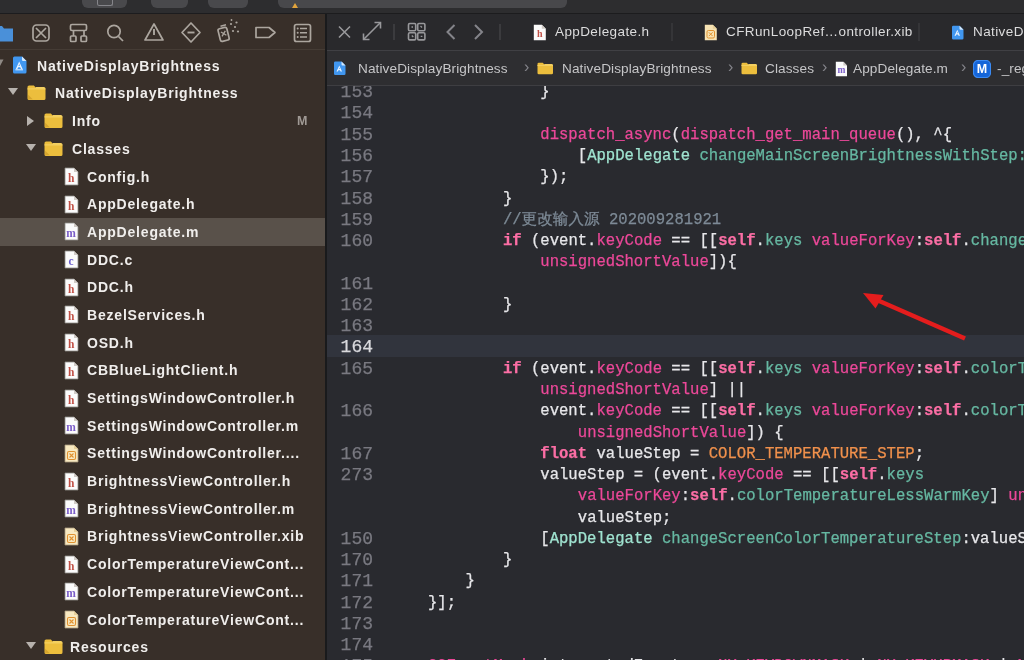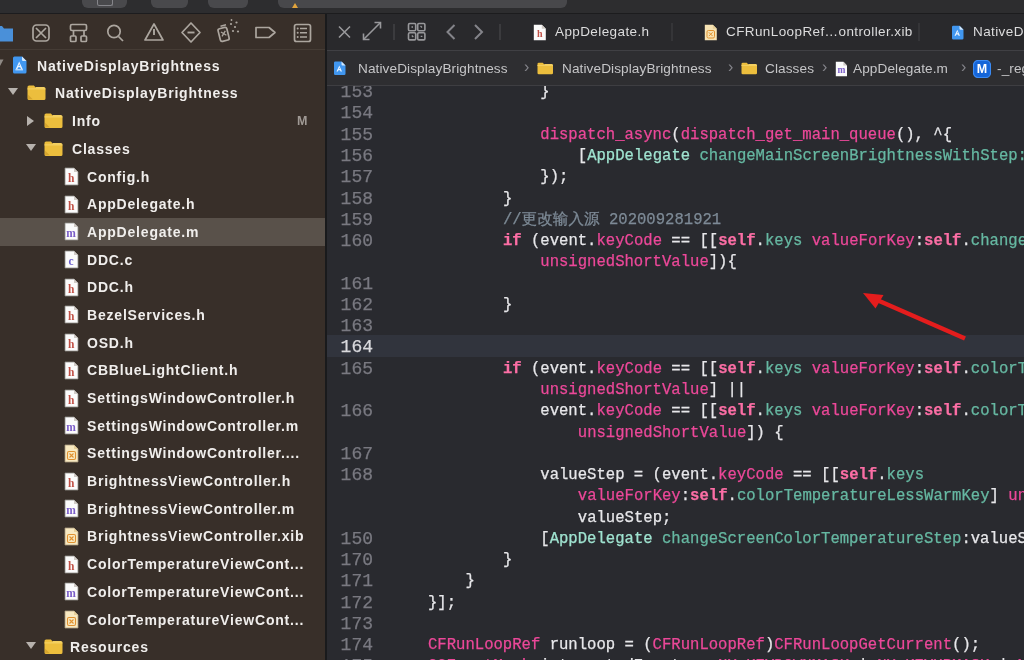--- a/index.html
+++ b/index.html
@@ -308,30 +308,30 @@
         <div class="crow" style="top:145.09px"><span class="num" style="left:0">160</span><span class="codetext" style="left:175.9px"><span class="pk">if</span><span class="wh"> (event.</span><span class="pu">keyCode</span><span class="wh"> == [[</span><span class="pk">self</span><span class="wh">.</span><span class="te">keys</span> <span class="pu">valueForKey</span><span class="wh">:</span><span class="pk">self</span><span class="wh">.</span><span class="te">changeInputSourceKey</span></span></div>
         <div class="crow" style="top:166.36px"><span class="codetext" style="left:213.3px"><span class="pu">unsignedShortValue</span><span class="wh">]){</span></span></div>
         <div class="crow" style="top:187.63px"><span class="num" style="left:0">161</span></div>
         <div class="crow" style="top:208.90px"><span class="num" style="left:0">162</span><span class="codetext" style="left:175.9px"><span class="wh">}</span></span></div>
         <div class="crow" style="top:230.17px"><span class="num" style="left:0">163</span></div>
         <div class="crow" style="top:251.44px"><span class="num" style="left: 0px; color: rgb(217, 217, 221);">164</span></div>
         <div class="crow" style="top:272.71px"><span class="num" style="left:0">165</span><span class="codetext" style="left:175.9px"><span class="pk">if</span><span class="wh"> (event.</span><span class="pu">keyCode</span><span class="wh"> == [[</span><span class="pk">self</span><span class="wh">.</span><span class="te">keys</span> <span class="pu">valueForKey</span><span class="wh">:</span><span class="pk">self</span><span class="wh">.</span><span class="te">colorTemperatureMoreWarmKey</span></span></div>
         <div class="crow" style="top:293.98px"><span class="codetext" style="left:213.3px"><span class="pu">unsignedShortValue</span><span class="wh">] ||</span></span></div>
         <div class="crow" style="top:315.25px"><span class="num" style="left:0">166</span><span class="codetext" style="left:213.3px"><span class="wh">event.</span><span class="pu">keyCode</span><span class="wh"> == [[</span><span class="pk">self</span><span class="wh">.</span><span class="te">keys</span> <span class="pu">valueForKey</span><span class="wh">:</span><span class="pk">self</span><span class="wh">.</span><span class="te">colorTemperatureLessWarmKey</span></span></div>
         <div class="crow" style="top:336.52px"><span class="codetext" style="left:250.8px"><span class="pu">unsignedShortValue</span><span class="wh">]) {</span></span></div>
-        <div class="crow" style="top:357.79px"><span class="num" style="left:0">167</span></div>
-        <div class="crow" style="top:379.06px"><span class="num" style="left:0">168</span><span class="codetext" style="left:213.3px"><span class="wh">valueStep = (event.</span><span class="pu">keyCode</span><span class="wh"> == [[</span><span class="pk">self</span><span class="wh">.</span><span class="te">keys</span></span></div>
+        <div class="crow" style="top:357.79px"><span class="num" style="left:0">167</span><span class="codetext" style="left:213.3px"><span class="pk">float</span><span class="wh"> valueStep = </span><span class="or">COLOR_TEMPERATURE_STEP</span><span class="wh">;</span></span></div>
+        <div class="crow" style="top:379.06px"><span class="num" style="left:0">273</span><span class="codetext" style="left:213.3px"><span class="wh">valueStep = (event.</span><span class="pu">keyCode</span><span class="wh"> == [[</span><span class="pk">self</span><span class="wh">.</span><span class="te">keys</span></span></div>
         <div class="crow" style="top:400.33px"><span class="codetext" style="left:250.8px"><span class="pu">valueForKey</span><span class="wh">:</span><span class="pk">self</span><span class="wh">.</span><span class="te">colorTemperatureLessWarmKey</span><span class="wh">] </span><span class="pu">unsignedShortValue</span></span></div>
         <div class="crow" style="top:421.60px"><span class="codetext" style="left:250.8px"><span class="wh">valueStep;</span></span></div>
         <div class="crow" style="top:442.87px"><span class="num" style="left:0">150</span><span class="codetext" style="left:213.3px"><span class="wh">[</span><span class="mi">AppDelegate</span> <span class="te">changeScreenColorTemperatureStep</span><span class="wh">:</span><span class="wh">valueStep];</span></span></div>
         <div class="crow" style="top:464.14px"><span class="num" style="left:0">170</span><span class="codetext" style="left:175.9px"><span class="wh">}</span></span></div>
         <div class="crow" style="top:485.41px"><span class="num" style="left:0">171</span><span class="codetext" style="left:138.4px"><span class="wh">}</span></span></div>
         <div class="crow" style="top:506.68px"><span class="num" style="left:0">172</span><span class="codetext" style="left:101.0px"><span class="wh">}];</span></span></div>
         <div class="crow" style="top:527.95px"><span class="num" style="left:0">173</span></div>
-        <div class="crow" style="top:549.22px"><span class="num" style="left:0">174</span><span class="codetext" style="left:101.0px"><span class="pu">CFRunLoopRef</span><span class="wh"> runloop = (</span><span class="pu">CFRunLoopRef</span><span class="wh">)</span><span class="pu">CFRunLoopGetCurrent</span><span class="wh">();</span></span></div>
+        <div class="crow" style="top:549.22px"><span class="num" style="left:0">174</span></div>
         <div class="crow" style="top:570.49px"><span class="num" style="left:0">175</span><span class="codetext" style="left:101.0px"><span class="pu">CGEventMask</span><span class="wh"> interestedEvents = </span><span class="pu">NX_KEYDOWNMASK</span><span class="wh"> | </span><span class="pu">NX_KEYUPMASK</span><span class="wh"> | </span><span class="pu">NX_SYSDEFINED</span></span></div>
       </div>
     <svg class="abs" style="left:0;top:0;" width="697" height="575" xmlns="http://www.w3.org/2000/svg">
       <g transform="translate(-327,-86)">
         <line x1="965" y1="338.5" x2="877" y2="300" stroke="#e41d1d" stroke-width="4.6"></line>
         <polygon points="863,293 883.5,295 875.5,308.5" fill="#e41d1d"></polygon>
       </g>
     </svg>
   </div>
   <div class="abs" id="crumbs">

